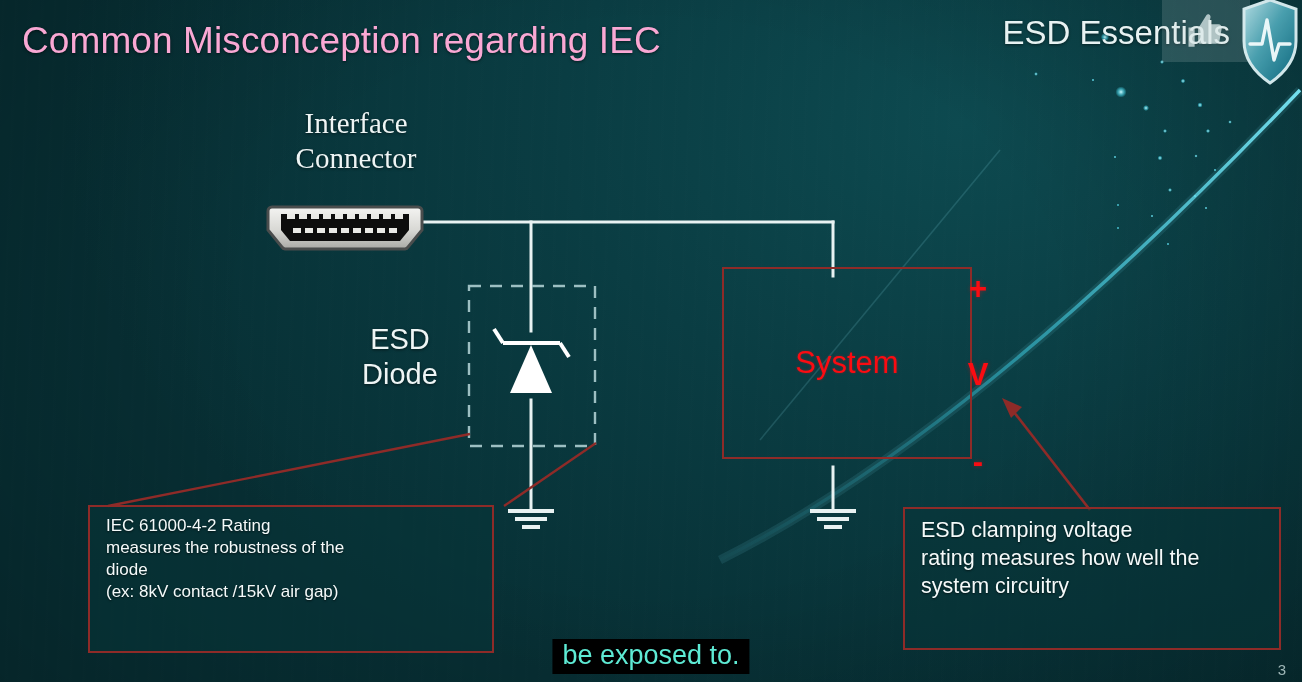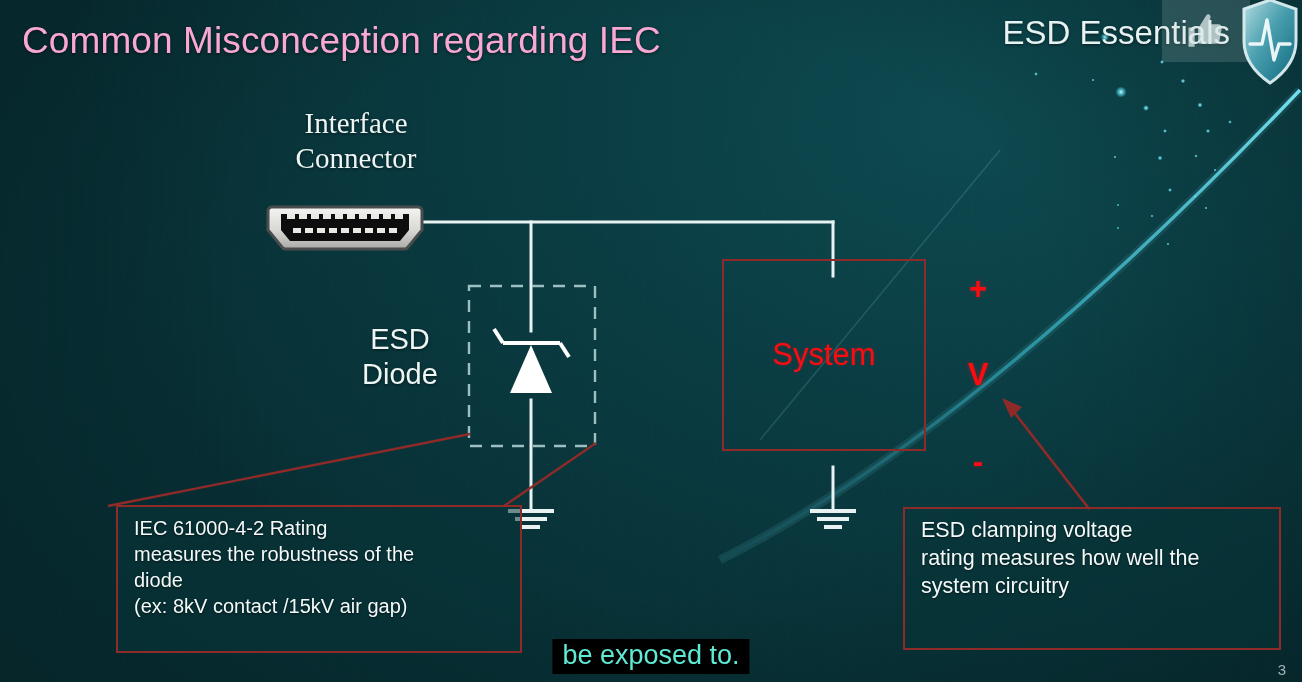--- a/index.html
+++ b/index.html
@@ -92,22 +92,22 @@
   
   .hdmi {
     position: absolute;
     left: 266px; top: 204px;
     width: 158px; height: 48px;
   }
 
   
   .sys-box {
     position: absolute;
-    left: 722px; top: 259px;
-    width: 204px; height: 192px;
+    left: 722px; top: 267px;
+    width: 250px; height: 192px;
     border: 2px solid #8e2b28;
     display: flex;
     flex-direction: column;
     align-items: center;
     justify-content: center;
     box-sizing: border-box;
   }
   .sys-box span {
     color: #fb0c12;
     font-size: 31px;
@@ -133,21 +133,21 @@
   .callout {
     position: absolute;
     border: 2px solid #8e2b28;
     background: rgba(8,52,57,0.55);
     box-sizing: border-box;
     color: #f4fafa;
     padding: 8px 14px 6px 16px;
     line-height: 1.30;
     text-shadow: 0 1px 2px rgba(0,0,0,.6);
   }
-  #callout-left  { left: 116px;  top: 505px; width: 406px; height: 148px; font-size: 20px; }
+  #callout-left  { left: 88px;  top: 505px; width: 406px; height: 148px; font-size: 17px; }
   #callout-right { left: 903px; top: 507px; width: 378px; height: 143px; font-size: 21.5px; }
   #callout-right b { font-weight: normal; }
 
   
   .caption {
     position: absolute;
     left: 50%;
     transform: translateX(-50%);
     top: 639px;
     background: #000;

